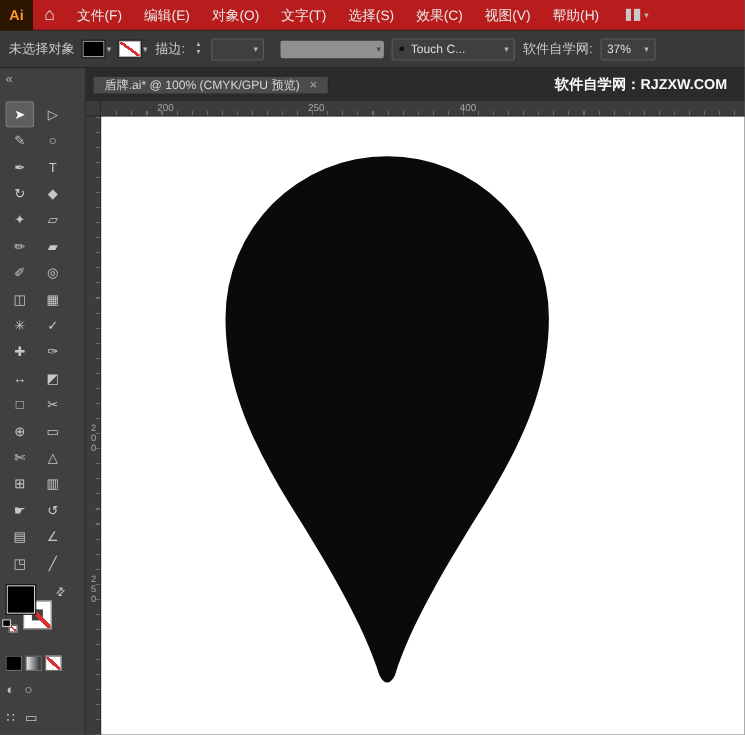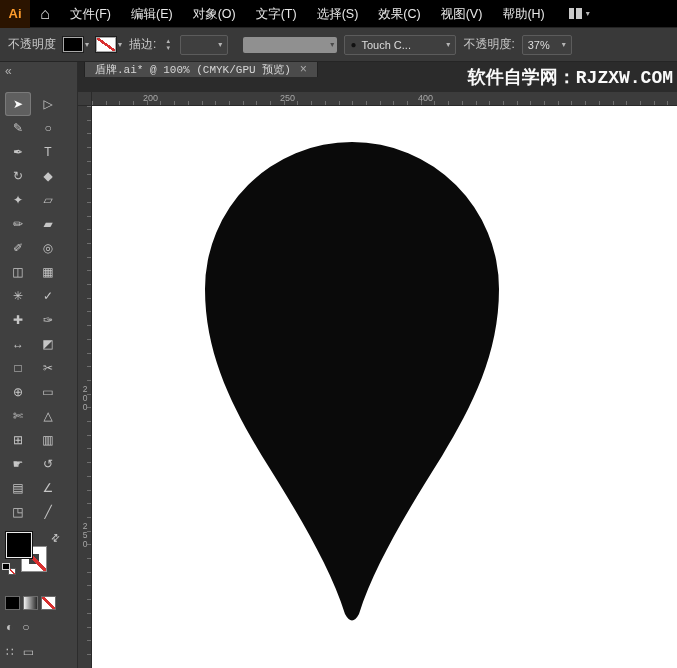--- a/index.html
+++ b/index.html
@@ -1,21 +1,21 @@
 <!DOCTYPE html>
 <html><head>
 <meta charset="utf-8">
 <style>
   * { margin:0; padding:0; box-sizing:border-box; }
   html,body { width:677px; height:668px; }
   body { font-family:"Liberation Sans", sans-serif; background:#3d3d3d; overflow:hidden; }
   .app { position:relative; width:677px; height:668px; background:#3d3d3d; }
 
   
-  .menubar { position:absolute; top:0; left:0; right:0; height:28px; background:#000000;
+  .menubar { position:absolute; top:0; left:0; right:0; height:28px; background:#b91c1c;
              border-bottom:1px solid #232323; display:flex; align-items:center; }
   .logo { width:30px; height:28px; background:#2b1400; color:#ff9d2c; font-weight:bold;
           font-size:13px; display:flex; align-items:center; justify-content:center; }
   .home-btn { width:30px; height:28px; color:#e2e2e2; font-size:16px; display:flex;
               align-items:center; justify-content:center; }
   .menus { display:flex; align-items:center; height:28px; }
   .menu-item { color:#e8e8e8; font-size:12.5px; padding:0 10px; line-height:28px; cursor:default; }
   .ws-switcher { margin-left:14px; display:flex; align-items:center; gap:4px; }
   .ws-grid { width:13px; height:11px;
              background:linear-gradient(90deg,#c9c9c9 0 5px, transparent 5px 7px, #c9c9c9 7px 13px); }
@@ -38,27 +38,27 @@
   .field-stroke { width:48px; }
   .profile-box { width:94px; height:16px; background:#909090; border-radius:2px; display:flex;
                  align-items:center; justify-content:flex-end; padding:0 3px; margin-left:8px; }
   .profile-box .chev { color:#4a4a4a; }
   .field-brush { width:112px; }
   .brush-dot { color:#111; font-size:10px; line-height:1; }
   .field-opacity { width:50px; }
 
   
   .tabbar { position:absolute; top:62px; left:78px; right:0; height:30px; background:#2b2b2b;
-            display:flex; align-items:flex-start;font-family:Liberation Mono, monospace; }
+            display:flex; align-items:center; }
   .doc-tab { margin-left:6px; background:#4b4b4b; border-left:1px solid #222; border-right:1px solid #222;
              display:flex; align-items:center; gap:9px; padding:0 10px; }
   .doc-tab .title { color:#d6d6d6; font-size:11px; white-space:nowrap; }
   .doc-tab .close { color:#ababab; font-size:12px; }
-  .watermark { margin-left:auto; color:#fafafa; font-weight:bold; font-size:18px; align-self:center;
-               padding-right:4px; white-space:nowrap; }
+  .watermark { margin-left:auto; color:#fafafa; font-weight:bold; font-size:13px; align-self:center;
+               padding-right:16px; white-space:nowrap; }
 
   
   .dock { position:absolute; top:62px; left:0; width:78px; bottom:0; background:#404040;
           border-right:1px solid #2c2c2c; }
   .dock-header { height:30px; color:#b0b0b0; font-size:12px; padding:2px 0 0 5px; }
   .tools { display:grid; grid-template-columns:26px 26px; column-gap:4px; padding-left:5px; }
   .tool { width:26px; height:24px; display:flex; align-items:center; justify-content:center; }
   .tool .glyph { color:#c6c6c6; font-size:12px; line-height:1; }
   .tool.active { background:#5f5f5f; border-radius:3px; box-shadow:inset 0 0 0 1px #7a7a7a; }
   .tool.active .glyph { color:#fafafa; }
@@ -136,21 +136,21 @@
 
         <div class="menu-item">帮助(H)</div>
       </div>
     <div class="ws-switcher">
       <span class="ws-grid"></span>
       <span class="chev">▾</span>
     </div>
   </div>
 
   <div class="controlbar">
-    <span class="cb-label">不透明度</span>
+    <span class="cb-label">未选择对象</span>
     <div class="swatch-ctrl">
       <span class="swatch"></span>
       <span class="chev">▾</span>
     </div>
     <div class="swatch-ctrl">
       <span class="swatch none"></span>
       <span class="chev">▾</span>
     </div>
     <span class="cb-label">描边:</span>
     <div class="stepper">
@@ -162,21 +162,21 @@
       <span class="chev">▾</span>
     </div>
     <div class="profile-box">
       <span class="chev">▾</span>
     </div>
     <div class="field field-brush">
       <span class="brush-dot">●</span>
       <span class="value">Touch C...</span>
       <span class="chev">▾</span>
     </div>
-    <span class="cb-label">不透明度:</span>
+    <span class="cb-label">软件自学网:</span>
     <div class="field field-opacity">
       <span class="value">37%</span>
       <span class="chev">▾</span>
     </div>
   </div>
 
   <div class="tabbar">
     <div class="doc-tab">
       <span class="title">盾牌.ai* @ 100% (CMYK/GPU 预览)</span>
       <span class="close">×</span>

